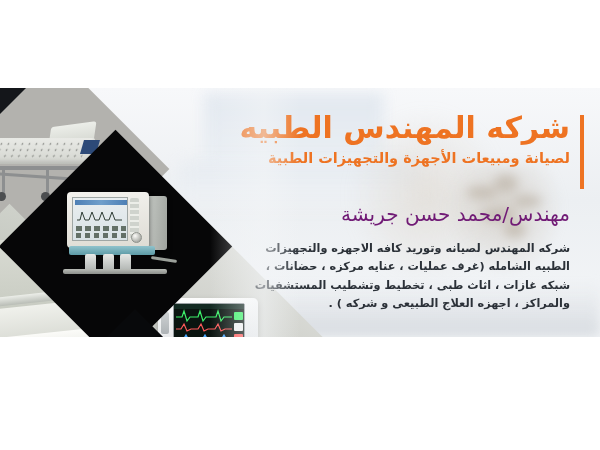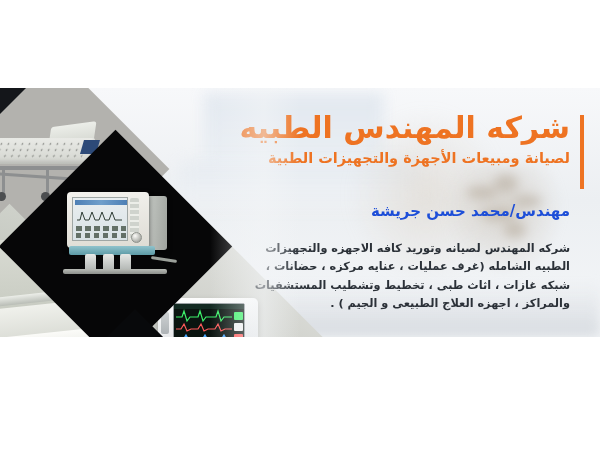--- a/index.html
+++ b/index.html
@@ -336,23 +336,23 @@
   }
   .subtitle {
     margin-top:6px;
     font-size:14.5px;
     font-weight:bold;
     color:#ee7322;
     white-space:nowrap;
   }
   .person {
     position:absolute; right:14px; top:114px;
-    font-size:15px;
-    font-weight:bold;
-    color:#1d4ed8;
+    font-size:20px;
+    font-weight:normal;
+    color:#701a75;
     white-space:nowrap;
   }
   .desc {
     position:absolute; right:14px; top:152px;
     width:336px;
     font-size:11.3px;
     font-weight:bold;
     color:#2b3138;
     line-height:1.62;
     text-align:right;
@@ -482,17 +482,17 @@
       <div class="title">شركه المهندس الطبيه</div>
       <div class="subtitle">لصيانة ومبيعات الأجهزة والتجهيزات الطبية</div>
     </div>
 
     <div class="person">مهندس/محمد حسن جريشة</div>
 
     <div class="desc">
       <div>شركه المهندس لصيانه وتوريد كافه الاجهزه والتجهيزات</div>
       <div>الطبيه الشامله (غرف عمليات ، عنايه مركزه ، حضانات ،</div>
       <div>شبكه غازات ، اثاث طبى ، تخطيط وتشطيب المستشفيات</div>
-      <div>والمراكز ، اجهزه العلاج الطبيعى و الجيم ) .</div>
+      <div>والمراكز ، اجهزه العلاج الطبيعى و شركه ) .</div>
     </div>
 
   </div>
 </div>
 
 </body></html>

